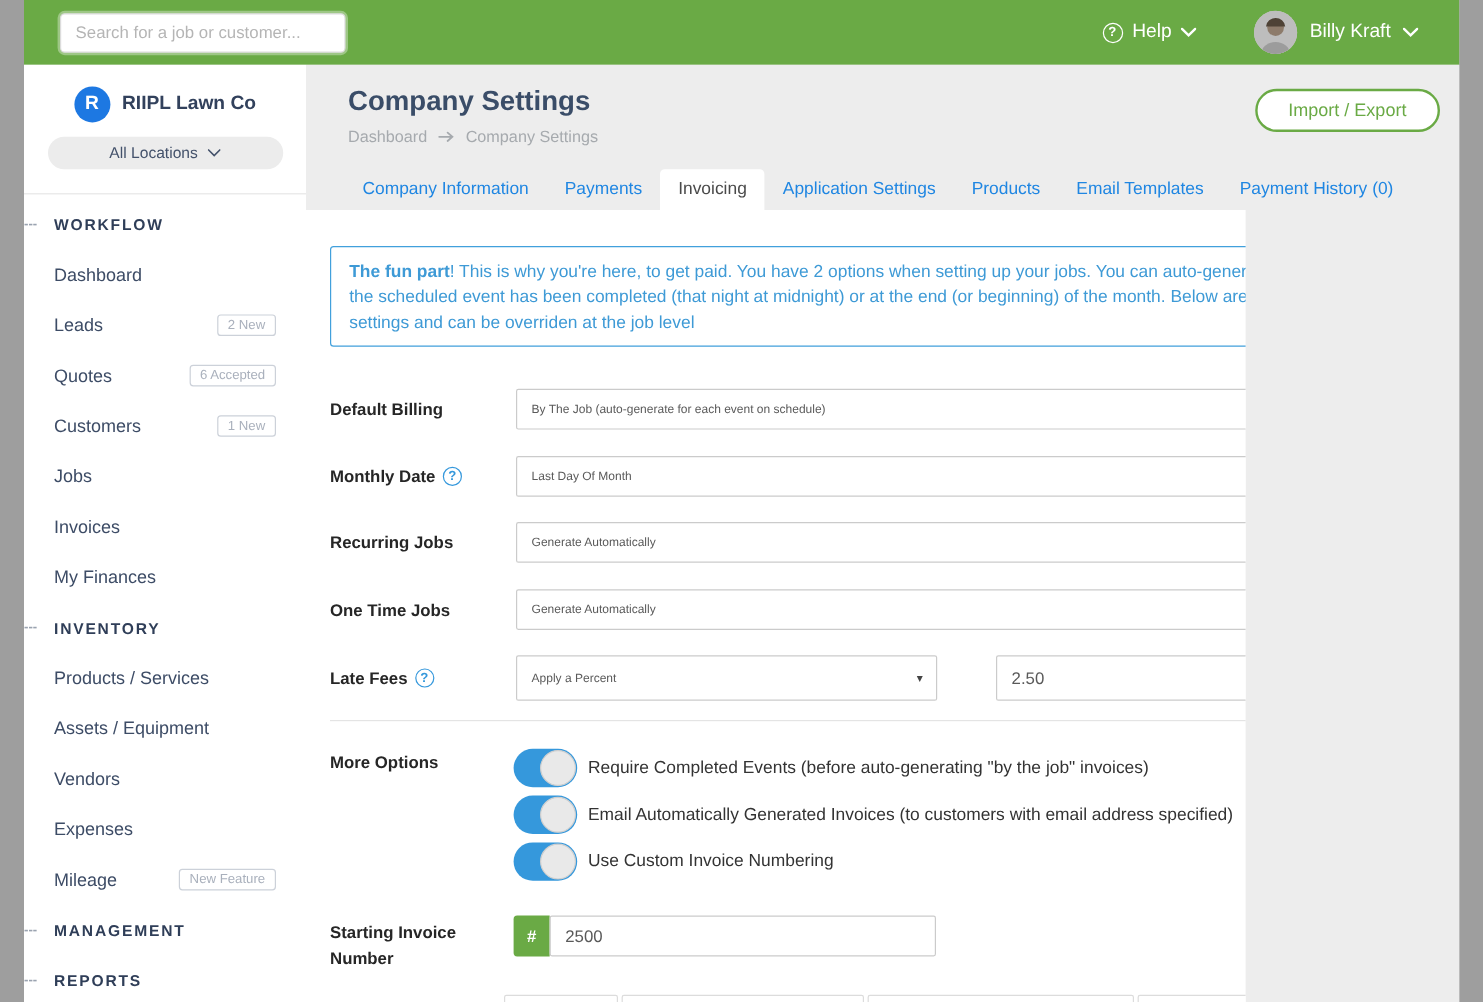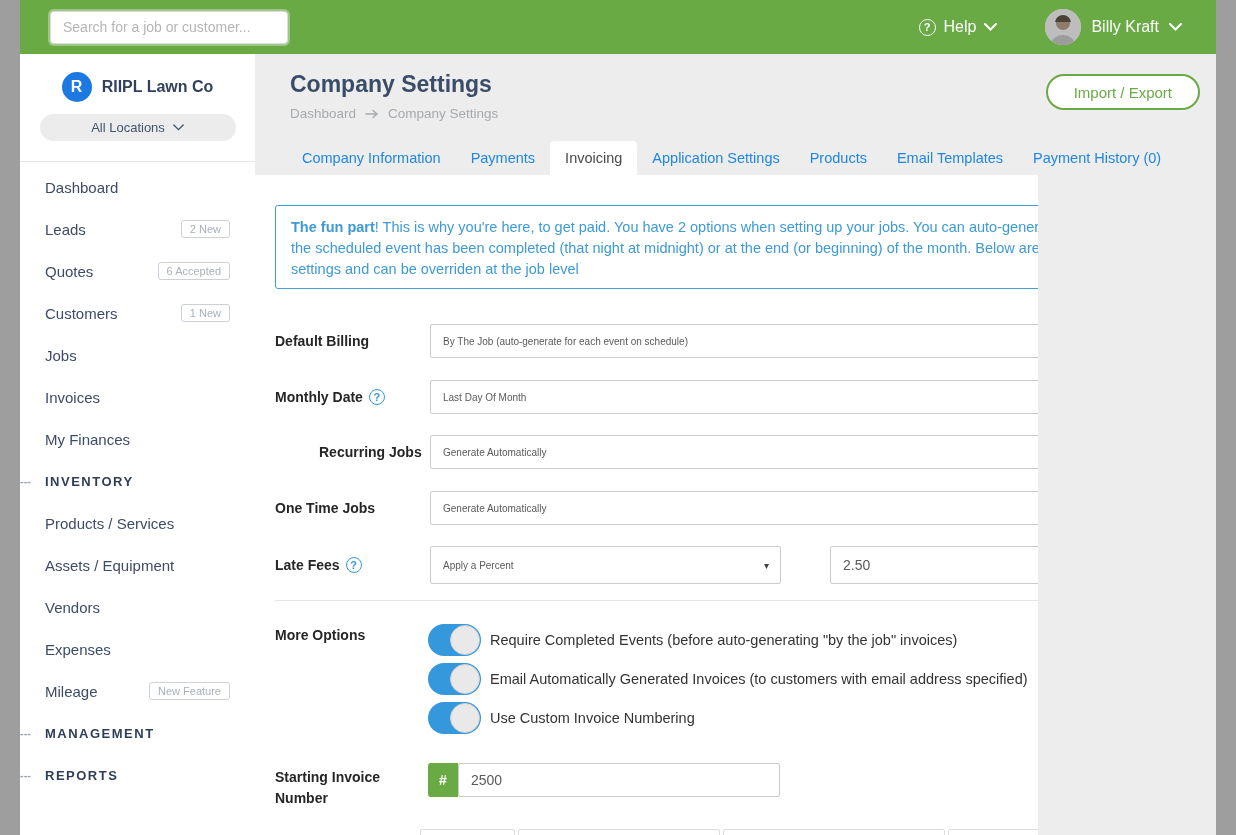--- a/index.html
+++ b/index.html
@@ -133,20 +133,24 @@
         </div>
         <button class="locations-pill">
           <span>All Locations</span>
           <svg width="11" height="7" viewBox="0 0 13 8">
             <path d="M1 1 L6.5 6.5 L12 1" stroke="#44526b" stroke-width="1.6" fill="none" stroke-linecap="round"></path>
           </svg>
         </button>
       </div>
 
       <nav class="nav">
+        <div class="nav-row nav-section">
+          <span class="dashes"></span>
+          <span>WORKFLOW</span>
+        </div>
         <div class="nav-row nav-item">
           <span>Dashboard</span>
         </div>
         <div class="nav-row nav-item">
           <span>Leads</span>
           <span class="badge">2 New</span>
         </div>
         <div class="nav-row nav-item">
           <span>Quotes</span>
           <span class="badge">6 Accepted</span>
@@ -234,21 +238,21 @@
 
         <div class="field-label" style="top:214px;">
           <span>Monthly Date</span>
           <span class="help-dot"></span>
         </div>
         <div class="sel" style="left:175px; top:205px; width:735px;">
           <span>Last Day Of Month</span>
           <span class="arrow"></span>
         </div>
 
-        <div class="field-label" style="top:269px;margin-left:44px;">
+        <div class="field-label" style="top:269px;">
           <span>Recurring Jobs</span>
         </div>
         <div class="sel" style="left:175px; top:260px; width:735px;">
           <span>Generate Automatically</span>
           <span class="arrow"></span>
         </div>
 
         <div class="field-label" style="top:325px;">
           <span>One Time Jobs</span>
         </div>

